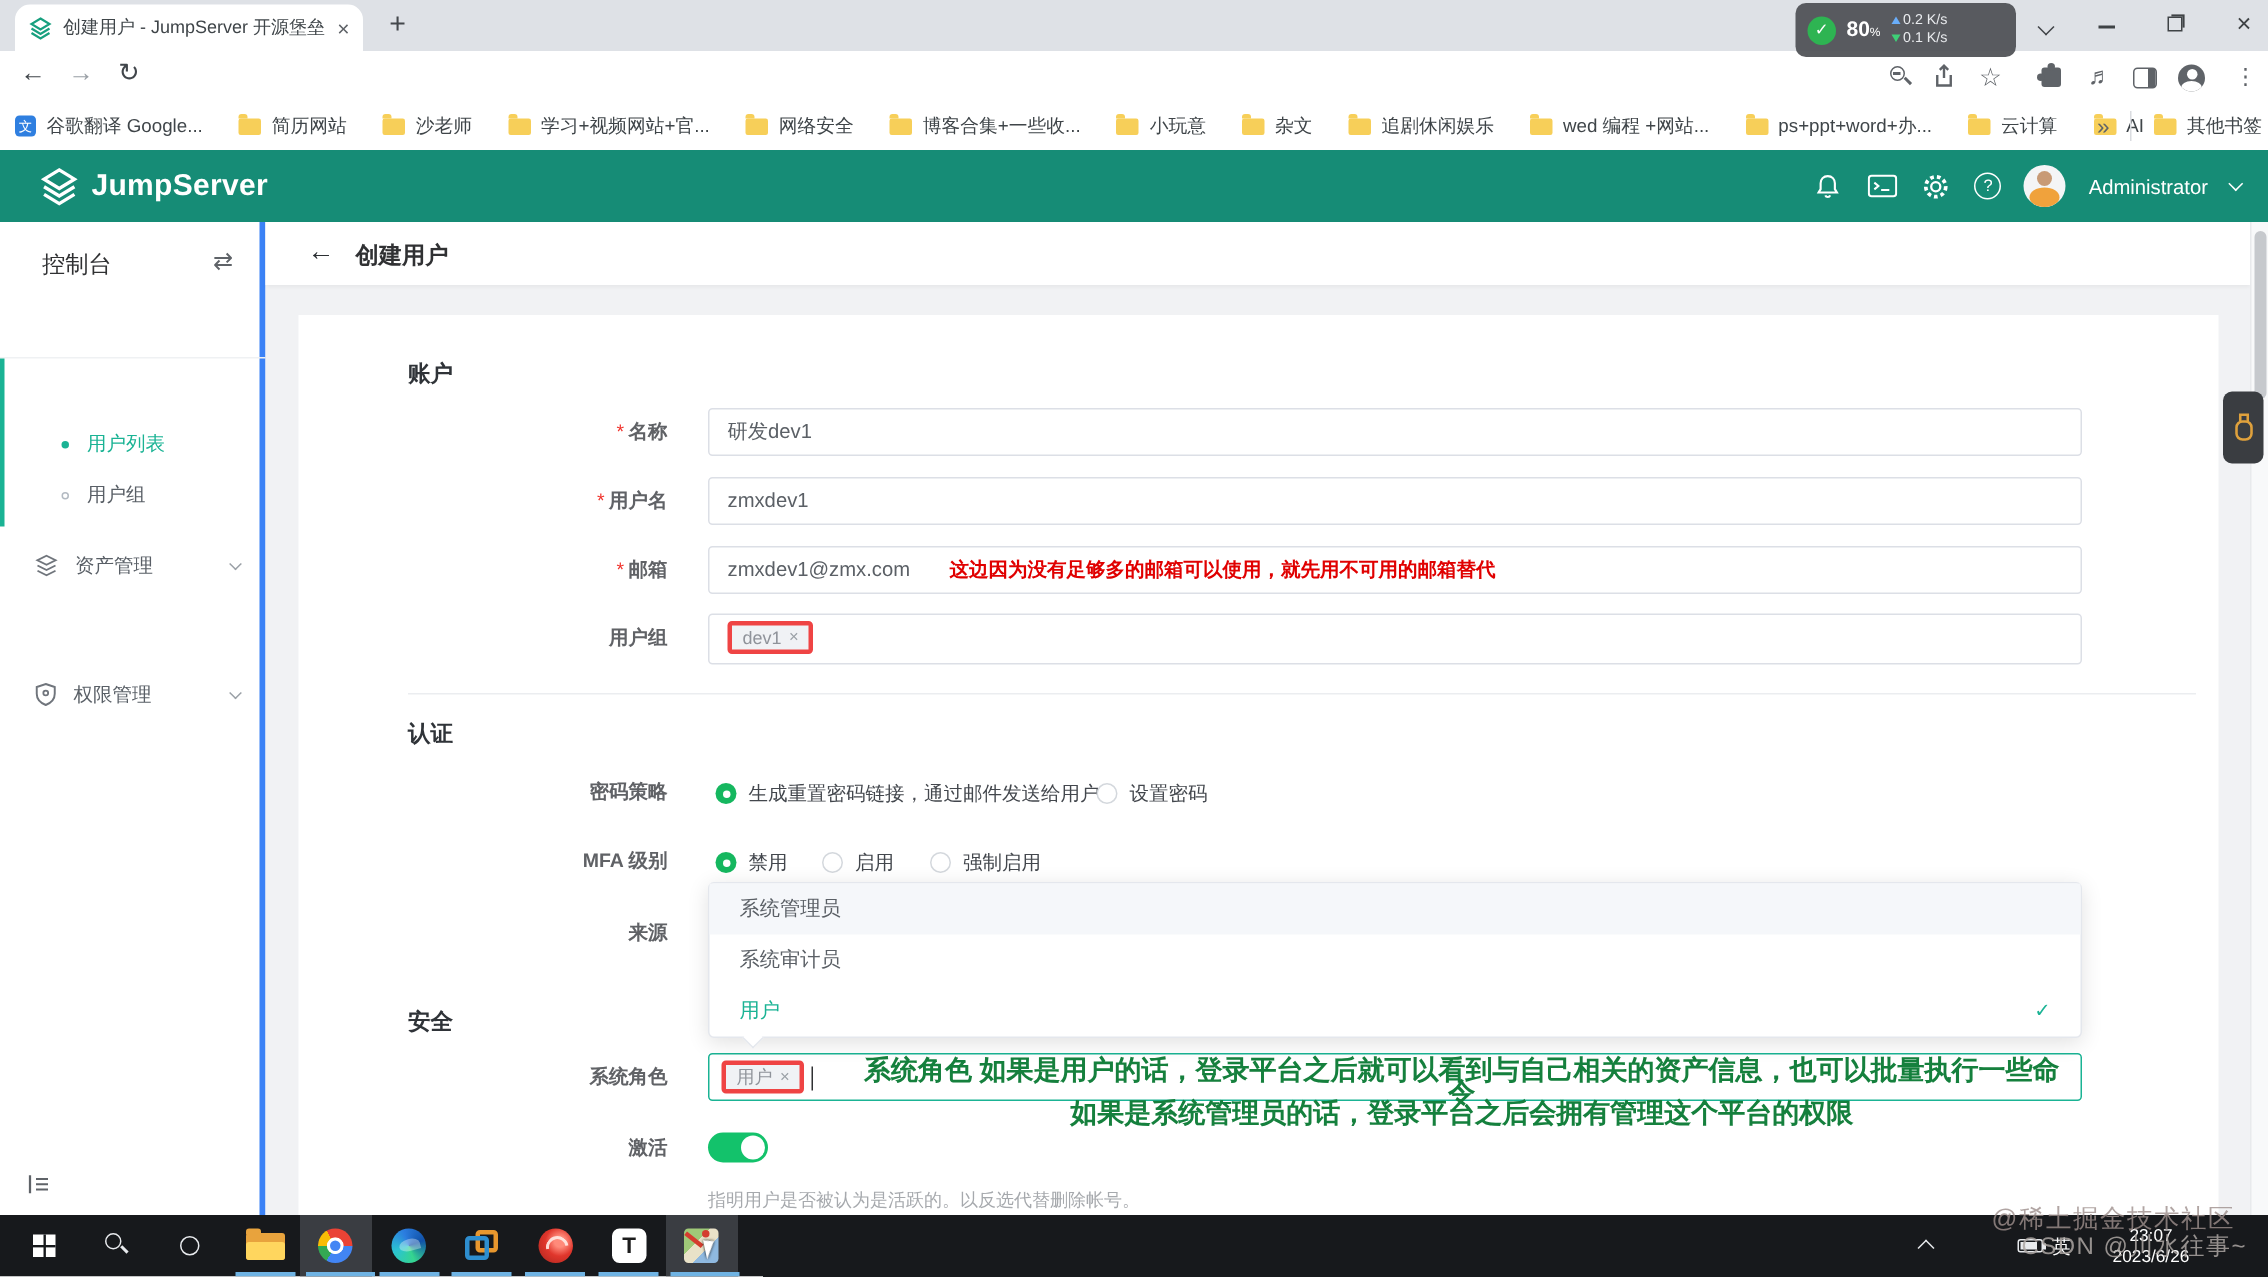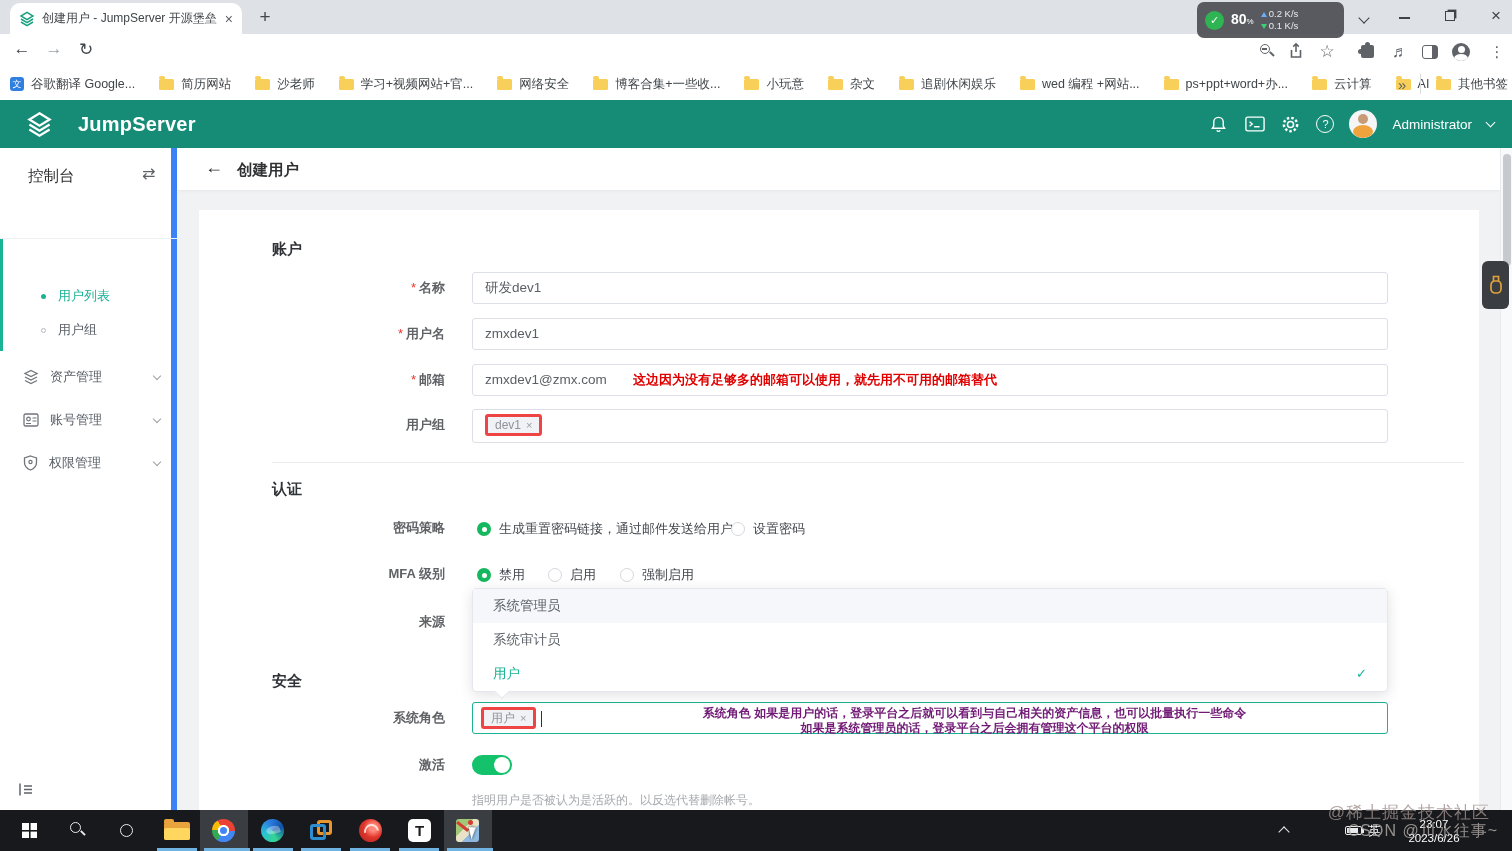--- a/index.html
+++ b/index.html
@@ -56,32 +56,32 @@
   .folder { display:inline-block; width:15px; height:11px; background:#f7cf59; border-radius:1.5px; position:relative; }
   .folder:before { content:""; position:absolute; top:-3px; left:0; width:6px; height:3px; background:#f7cf59; border-radius:2px 2px 0 0; }
   .gtrans { display:inline-block; width:14px; height:14px; background:#2f7fe0; border-radius:3px; color:#fff; font-size:9px; text-align:center; line-height:14px; }
   .bm-overflow { position:absolute; left:1398px; font-size:15px; color:#5f6368; }
   .bm-div { position:absolute; left:1420px; top:6px; width:1px; height:20px; background:#dadce0; }
   .bm-other { position:absolute; left:1436px; }
 
   
   .jhead { position:absolute; top:100px; left:0; width:1512px; height:48px; background:#168c76; display:flex; align-items:center; }
   .brand { display:flex; align-items:center; gap:8px; margin-left:26px; }
-  .brandname { color:#fff; font-size:20px; font-weight:bold; letter-spacing:0.2px;margin-left:17px; }
+  .brandname { color:#fff; font-size:20px; font-weight:bold; letter-spacing:0.2px; }
   .jhead-right { position:absolute; right:18px; display:flex; align-items:center; gap:15px; }
   .hico { width:21px; height:21px; display:inline-flex; align-items:center; justify-content:center; }
   .helpc { width:18px; height:18px; border:1.6px solid #fff; border-radius:50%; color:#fff; font-size:11px; text-align:center; line-height:16px; }
   .avatar { width:28px; height:28px; border-radius:50%; background:#f4f5f6; position:relative; overflow:hidden; }
   .avatar:before { content:""; position:absolute; left:9px; top:4px; width:10px; height:10px; border-radius:50%; background:#c89a75; }
   .avatar:after { content:""; position:absolute; left:4px; top:15px; width:20px; height:13px; border-radius:50%; background:#f0a23c; }
   .uname { color:#fff; font-size:13.5px; }
   .wchev { width:7px; height:7px; border-right:1.6px solid #fff; border-bottom:1.6px solid #fff; transform:rotate(45deg); margin-top:-3px; }
 
   
-  .sidebar { position:absolute; top:148px; left:0; width:177px; height:662px; background:#fff; border-right:6px solid #3b82f6; }
+  .sidebar { position:absolute; top:148px; left:0; width:177px; height:662px; background:#fff; border-right:4px solid #3b82f6; }
   .sb-head { position:absolute; top:8px; left:0; width:100%; height:40px; }
   .sb-title { position:absolute; left:28px; top:10px; font-size:15.5px; color:#303133; }
   .sb-swap { position:absolute; left:142px; top:8px; font-size:16px; color:#5f6368; }
   .sb-item { position:absolute; left:0; width:177px; height:44px; display:flex; align-items:center; padding-left:23px; gap:11px; color:#595f66; font-size:13px; }
   .sb-chev { position:absolute; right:17px; width:6px; height:6px; border-right:1.4px solid #9aa0a6; border-bottom:1.4px solid #9aa0a6; }
   .chev-dn { transform:rotate(45deg); }
   .chev-up { transform:rotate(-135deg); }
   .sb-div { position:absolute; left:0; top:90px; width:177px; height:1px; background:#eff1f3; }
   .sb-active-bar { position:absolute; left:0; top:91px; width:3px; height:112px; background:#1ab394; }
   .green { color:#1ab394 !important; }
@@ -115,21 +115,21 @@
   .dropdown { position:absolute; left:273px; top:378px; width:916px; height:104px; background:#fff; border:1px solid #e4e7ed; border-radius:4px; box-shadow:0 3px 14px rgba(0,0,0,0.12); z-index:6; }
   .dd-item { height:34px; line-height:34px; padding-left:20px; font-size:13.5px; color:#5b6066; position:relative; }
   .dd-item.hover { background:#f5f7fa; }
   .dd-item.sel { color:#1ab394; }
   .dd-check { position:absolute; right:20px; top:0; color:#1ab394; font-size:13px; }
   .dd-notch { position:absolute; left:24px; bottom:-5.5px; width:10px; height:10px; background:#fff; border-right:1px solid #e4e7ed; border-bottom:1px solid #e4e7ed; transform:rotate(45deg); }
 
   .roleinput { position:absolute; left:273px; top:492px; width:916px; height:32px; border:1px solid #1ab394; border-radius:3px; background:#fff; }
   .roleinput .tagchip { margin:4px 0 0 8px; }
   .caret { position:absolute; left:68px; top:8px; width:1px; height:16px; background:#303133; }
-  .rolenote { position:absolute; left:95px; right:6px; top:3px; text-align:center; font-size:12px; font-weight:bold; color:#701a75; line-height:14.5px; }
+  .rolenote { position:absolute; left:95px; right:6px; top:3px; text-align:center; font-size:18px; font-weight:bold; color:#15803d; line-height:14.5px; }
 
   .toggle { position:absolute; left:273px; top:545px; width:40px; height:20px; border-radius:10px; background:#13c26b; }
   .toggle:after { content:""; position:absolute; right:2px; top:2px; width:16px; height:16px; border-radius:50%; background:#fff; }
   .fhelp { position:absolute; left:273px; top:582px; font-size:12px; color:#a6a9ad; }
 
   
   .scrollbar { position:absolute; top:148px; right:0; width:12px; height:662px; background:#f8f9fa; border-left:1px solid #e8eaec; }
   .thumb { position:absolute; top:6px; left:2px; width:8px; height:112px; background:#c6c9cd; border-radius:4px; }
 
   
@@ -341,29 +341,20 @@
     <svg width="16" height="16" viewBox="0 0 16 16">
         <g fill="none" stroke="#70757c" stroke-width="1.3">
           <path d="M8 1.5 14 4.5 8 7.5 2 4.5z"></path>
           <path d="M2 8l6 3 6-3"></path>
           <path d="M2 11.5l6 3 6-3"></path>
         </g>
       </svg>
     <span>资产管理</span>
     <span class="sb-chev chev-dn" style="top:18px;"></span>
   </div>
-  <div class="sb-item" style="top:250px;">
-    <svg width="16" height="14">
-        <rect x="1" y="1" width="14" height="12" rx="1.5" fill="none" stroke="#70757c" stroke-width="1.3"></rect>
-        <circle cx="5.5" cy="6" r="1.8" fill="none" stroke="#70757c" stroke-width="1.2"></circle>
-        <path d="M9.5 5h4M9.5 8h4M3 10.5h5" stroke="#70757c" stroke-width="1.1"></path>
-      </svg>
-    <span>账号管理</span>
-    <span class="sb-chev chev-dn" style="top:18px;"></span>
-  </div>
   <div class="sb-item" style="top:293px;">
     <svg width="15" height="16" viewBox="0 0 15 16">
         <path d="M7.5 1 13.5 3v4.5c0 3.8-2.7 6.2-6 7.5-3.3-1.3-6-3.7-6-7.5V3z" fill="none" stroke="#70757c" stroke-width="1.3"></path>
         <circle cx="7.5" cy="7" r="1.6" fill="none" stroke="#70757c" stroke-width="1.2"></circle>
       </svg>
     <span>权限管理</span>
     <span class="sb-chev chev-dn" style="top:18px;"></span>
   </div>
   <div class="sb-fold">
     <svg width="16" height="15">

